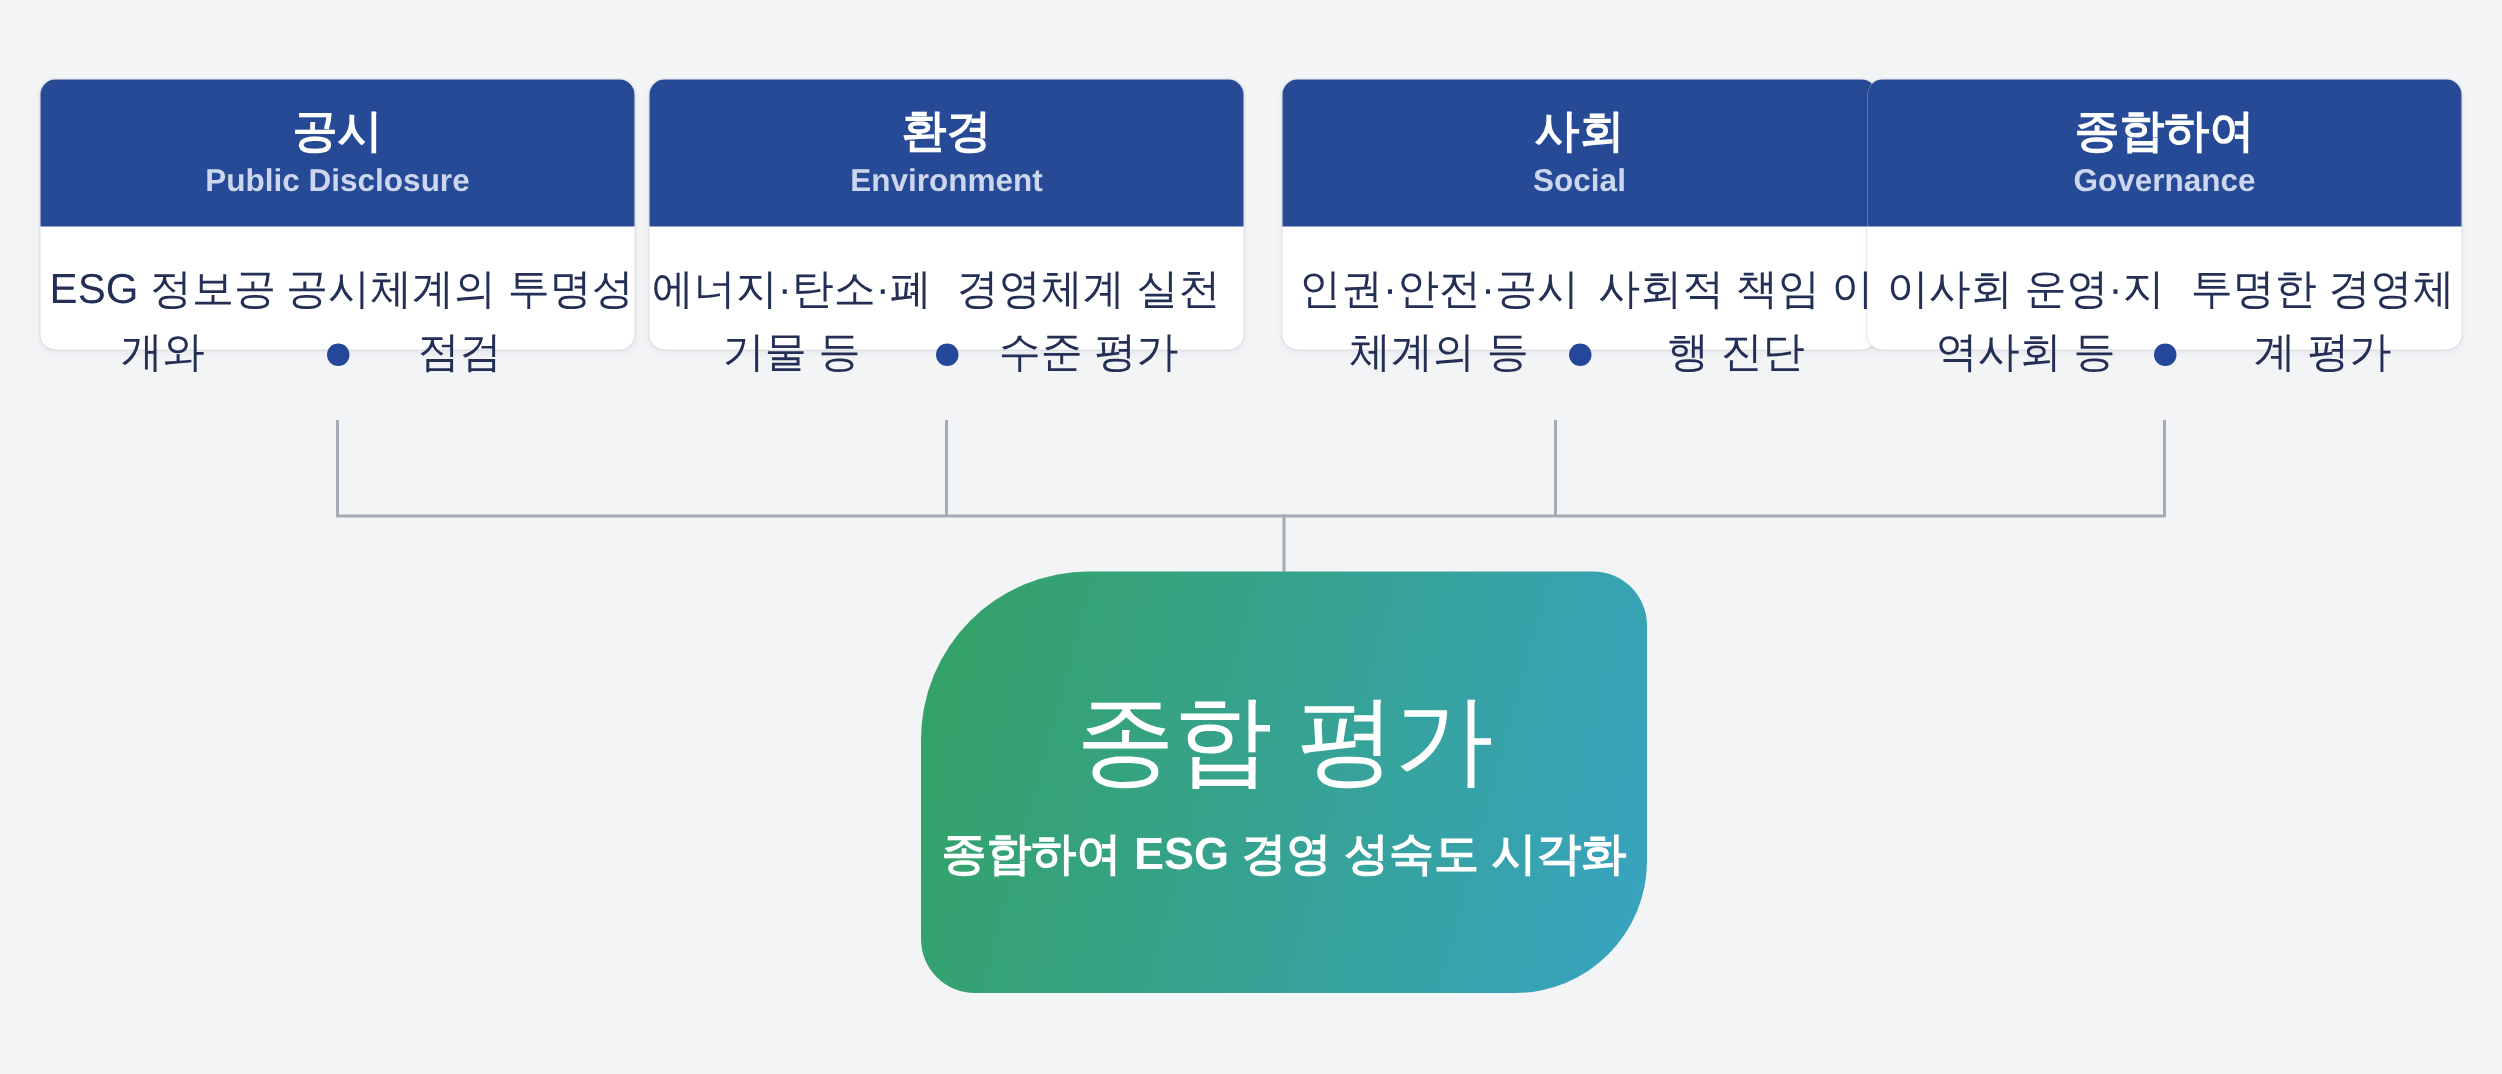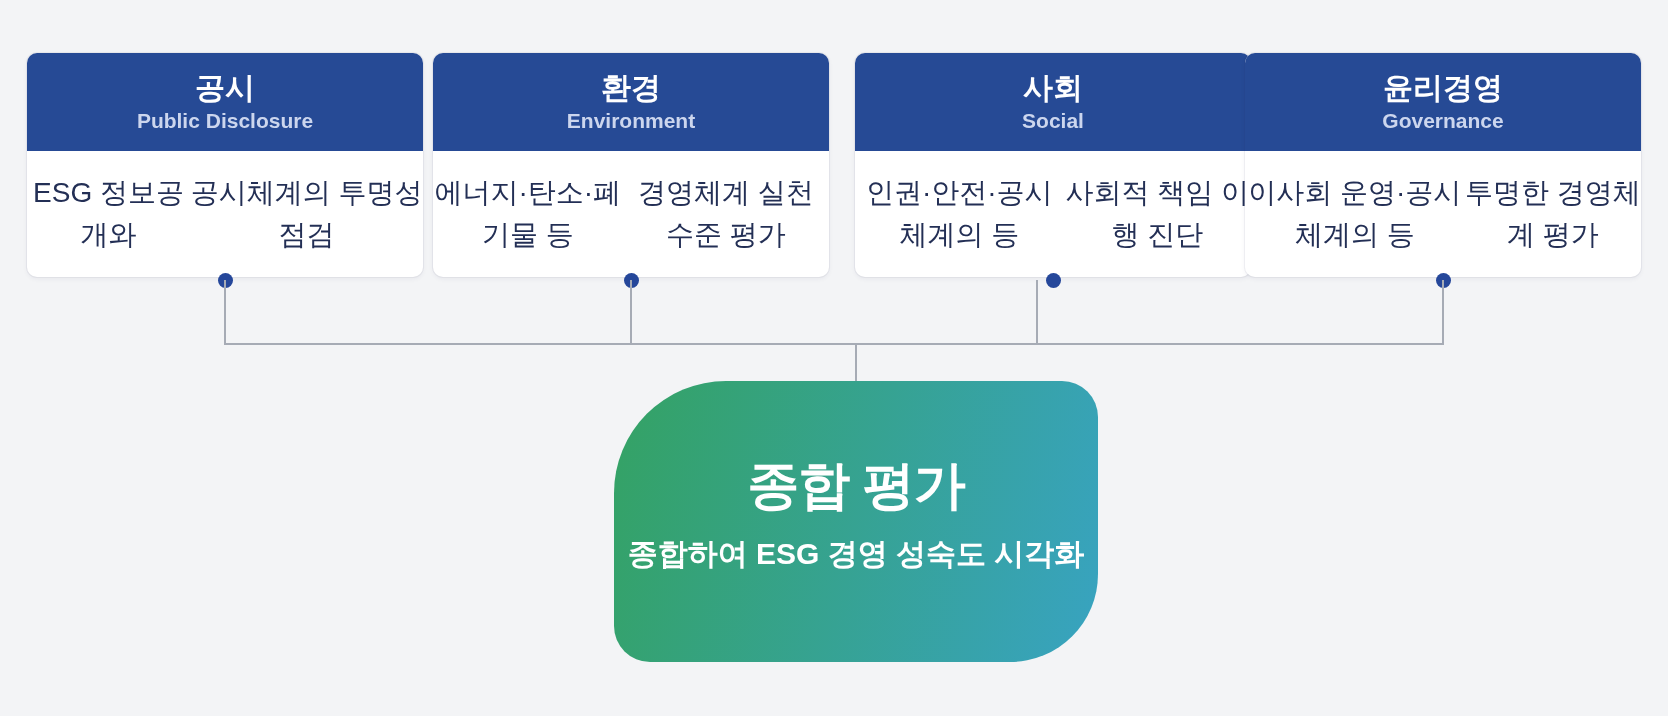--- a/index.html
+++ b/index.html
@@ -17,21 +17,21 @@
     position: relative;
     width: 1668px;
     height: 716px;
   }
 
   
   .card {
     position: absolute;
     top: 53px;
     width: 396px;
-    height: 224px;
+    height: 180px;
     background: var(--card-bg, #ffffff);
     border-radius: 10px;
     box-shadow: 0 0 0 1px rgba(30,42,80,0.05), 0 2px 5px rgba(30,42,80,0.06);
   }
   .card-1 { left: 27px; }
   .card-2 { left: 433px; }
   .card-3 { left: 839px; margin-left: 16px; }
   .card-4 { left: 1245px; }
 
   .card-header {
@@ -105,22 +105,22 @@
     display: flex;
     flex-direction: column;
     align-items: center;
     justify-content: flex-start;
     padding-top: 76px;
     box-sizing: border-box;
     text-align: center;
   }
   .summary-title {
     color: var(--summary-text, #ffffff);
-    font-size: 52px;
-    font-weight: 700;
+    font-size: 66px;
+    font-weight: 400;
     letter-spacing: -1px;
     line-height: 1.1;
   }
   .summary-subtitle {
     margin-top: 22px;
     color: var(--summary-text, #ffffff);
     font-size: 30px;
     font-weight: 700;
     line-height: 1.2;
   }
@@ -161,25 +161,25 @@
     </div>
     <div class="card-body">
       <div>인권·안전·공시체계의 등</div>
       <div>사회적 책임 이행 진단</div>
     </div>
     <span class="dot"></span>
   </div>
 
   <div class="card card-4">
     <div class="card-header">
-      <div class="card-title">윤리경영</div>
+      <div class="card-title">종합하여</div>
       <div class="card-subtitle">Governance</div>
     </div>
     <div class="card-body">
-      <div>이사회 운영·공시체계의 등</div>
+      <div>이사회 운영·지역사회 등</div>
       <div>투명한 경영체계 평가</div>
     </div>
     <span class="dot"></span>
   </div>
 
   <div class="line stub stub-1"></div>
   <div class="line stub stub-2"></div>
   <div class="line stub stub-3"></div>
   <div class="line stub stub-4"></div>
   <div class="line h-line"></div>

